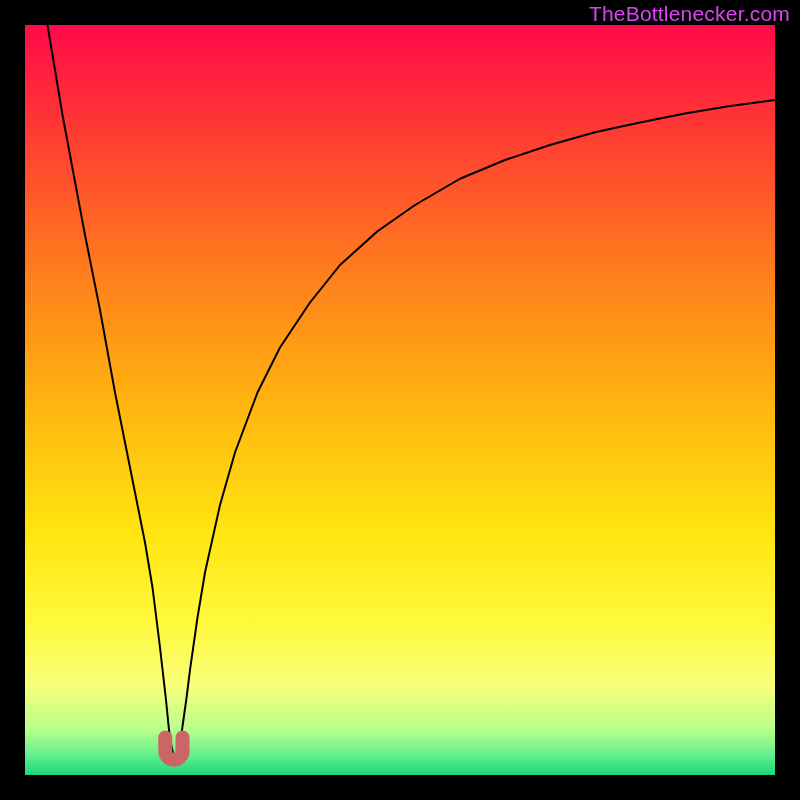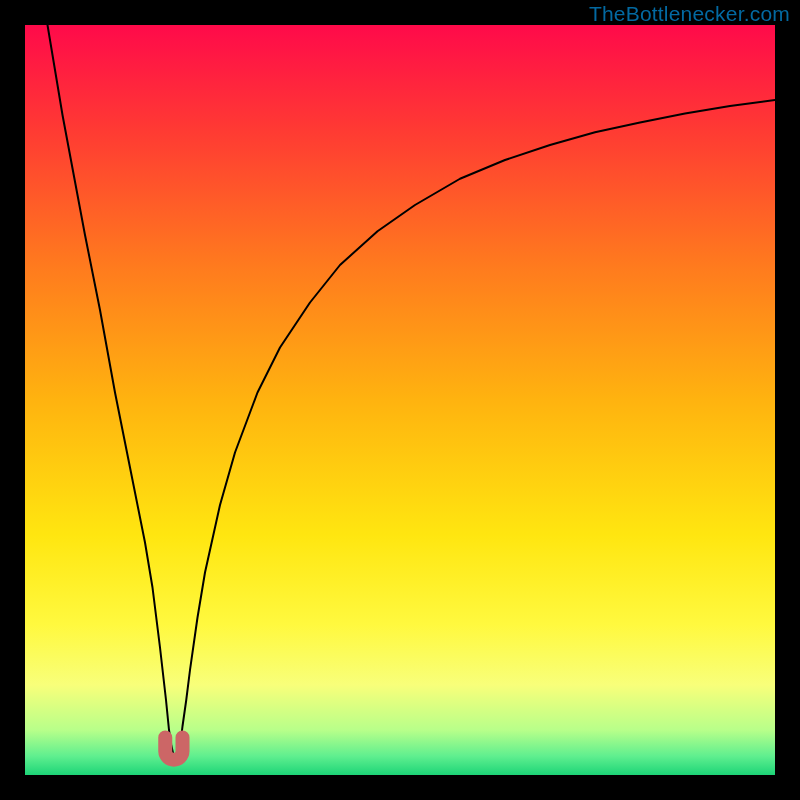--- a/index.html
+++ b/index.html
@@ -16,21 +16,21 @@
     height: 800px;
     background: #000;
   }
   .watermark {
     position: absolute;
     top: 2px;
     right: 10px;
     font-family: Arial, Helvetica, sans-serif;
     font-size: 21px;
     font-weight: 500;
-    color: #0369a1;
+    color: #d946ef;
     letter-spacing: 0.2px;
   }
   .plot {
     position: absolute;
     left: 25px;
     top: 25px;
     width: 750px;
     height: 750px;
   }
   .plot svg {

